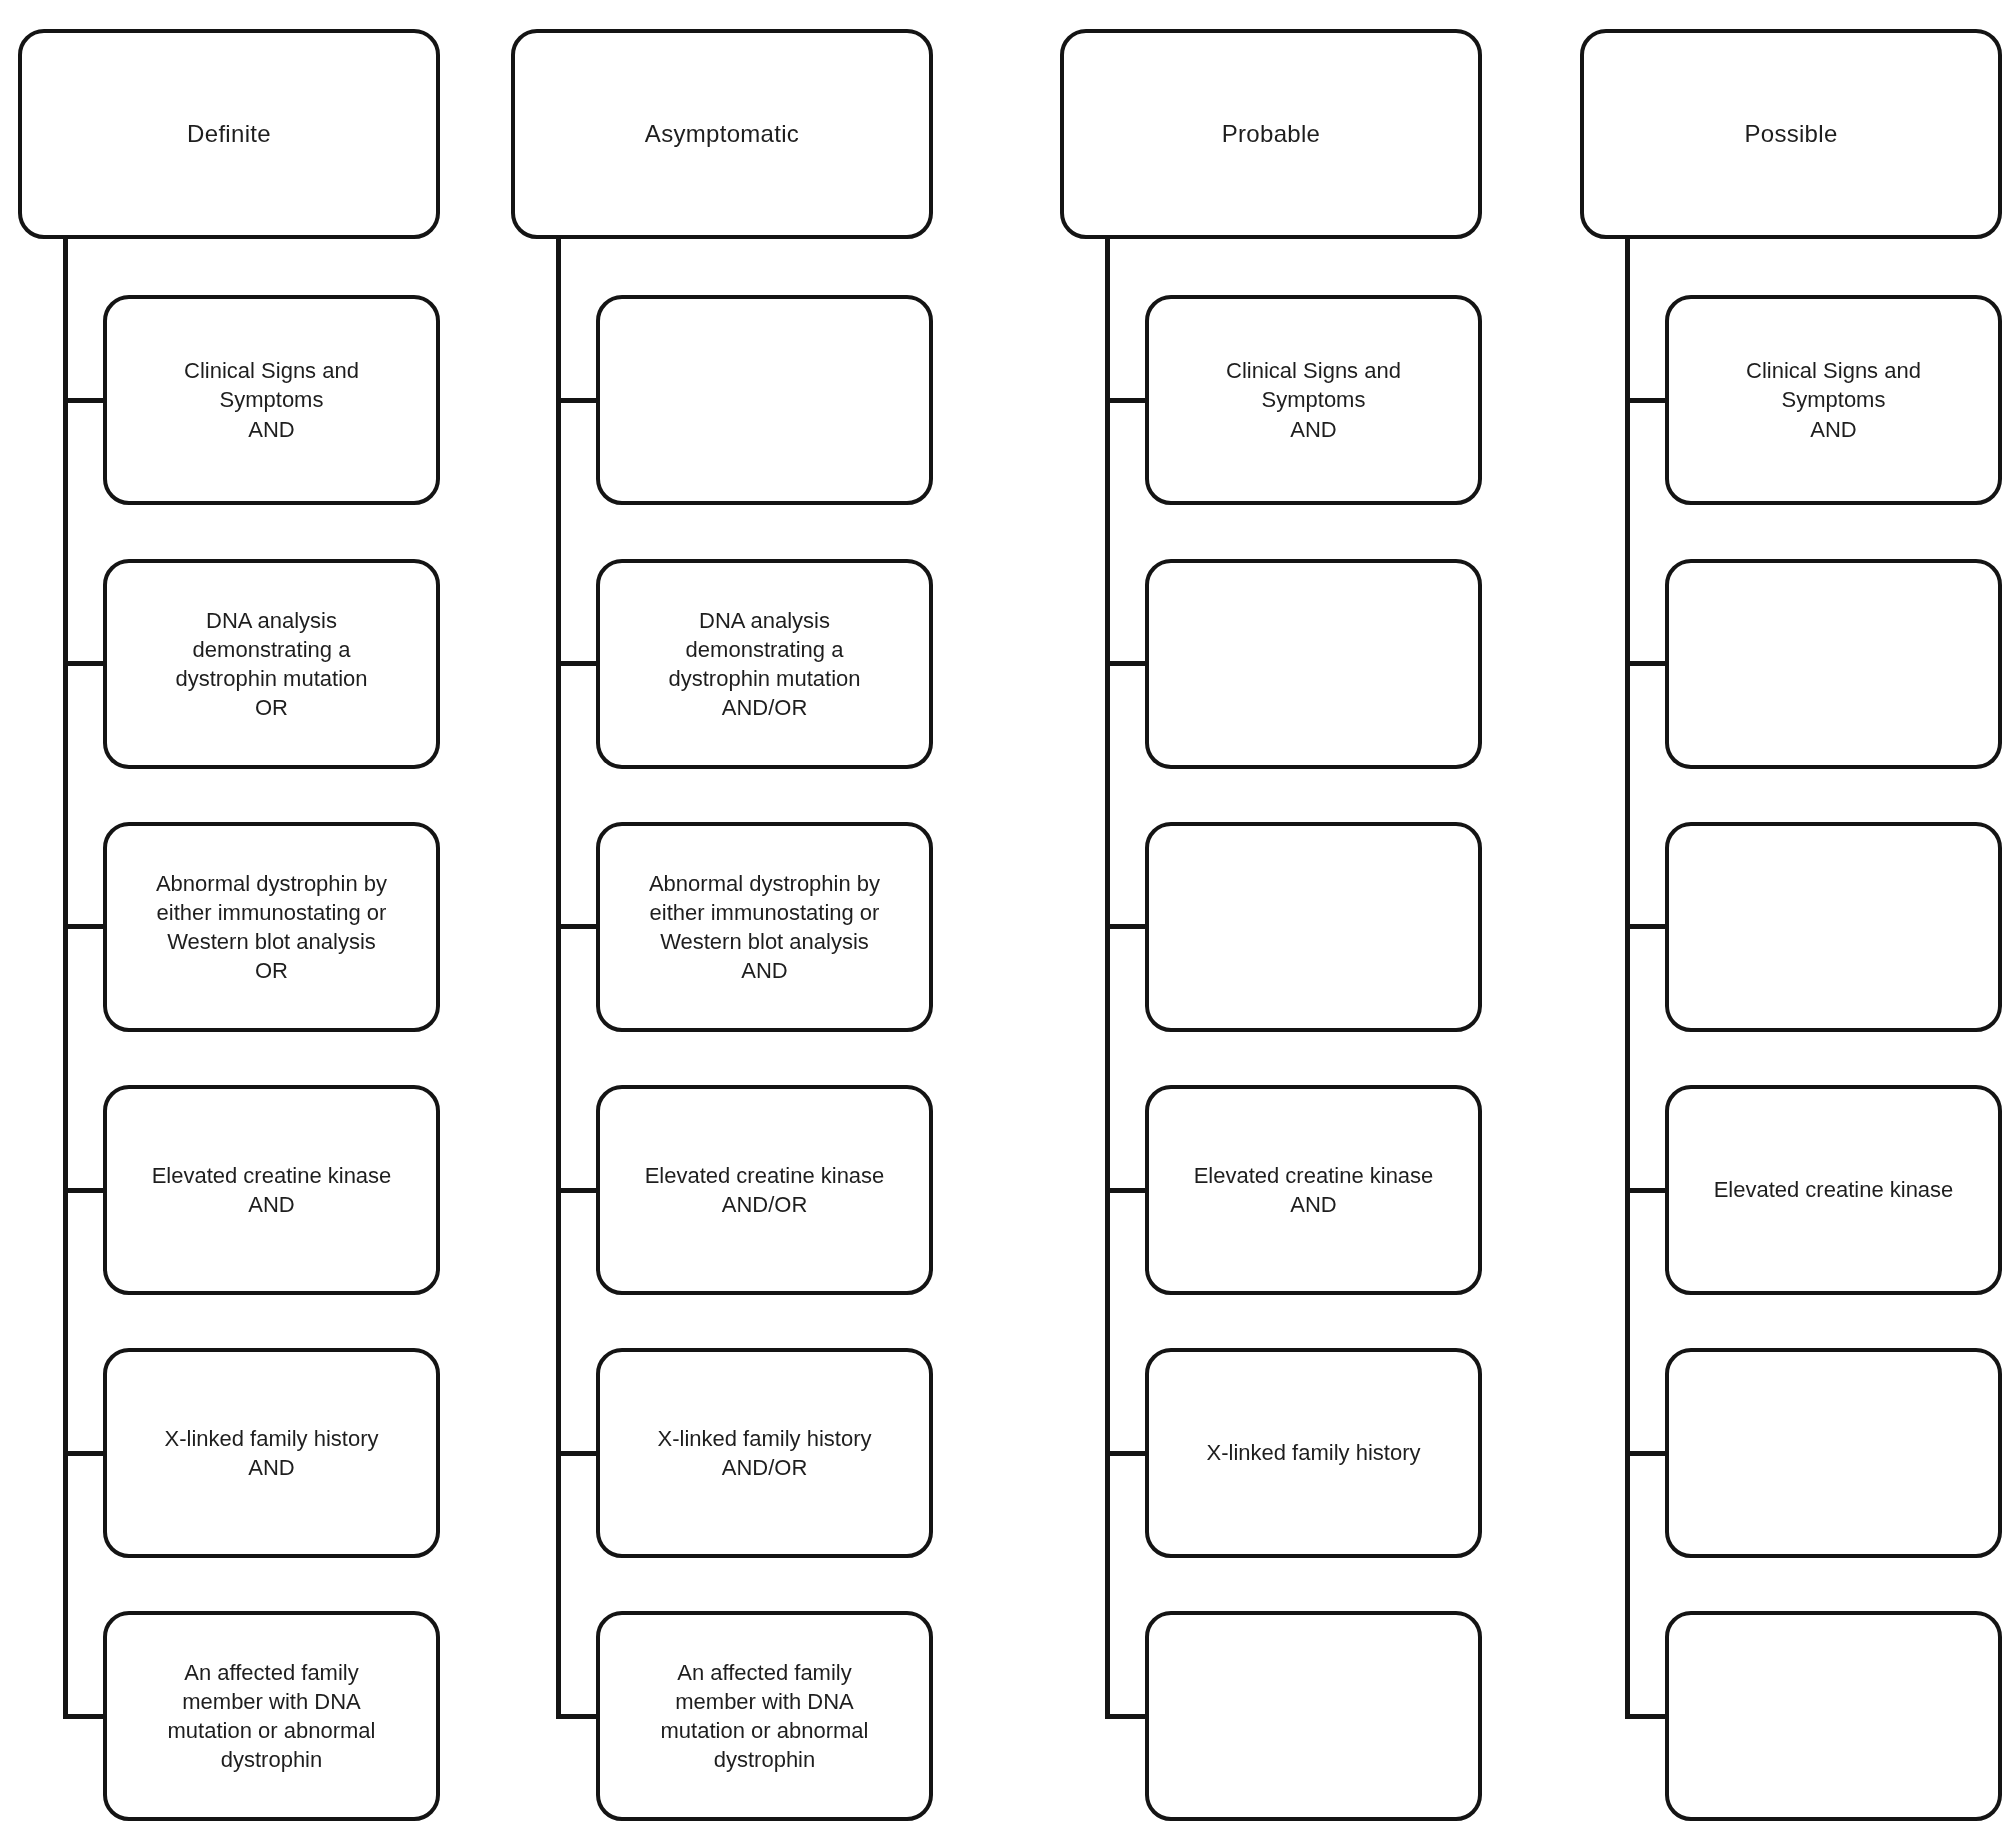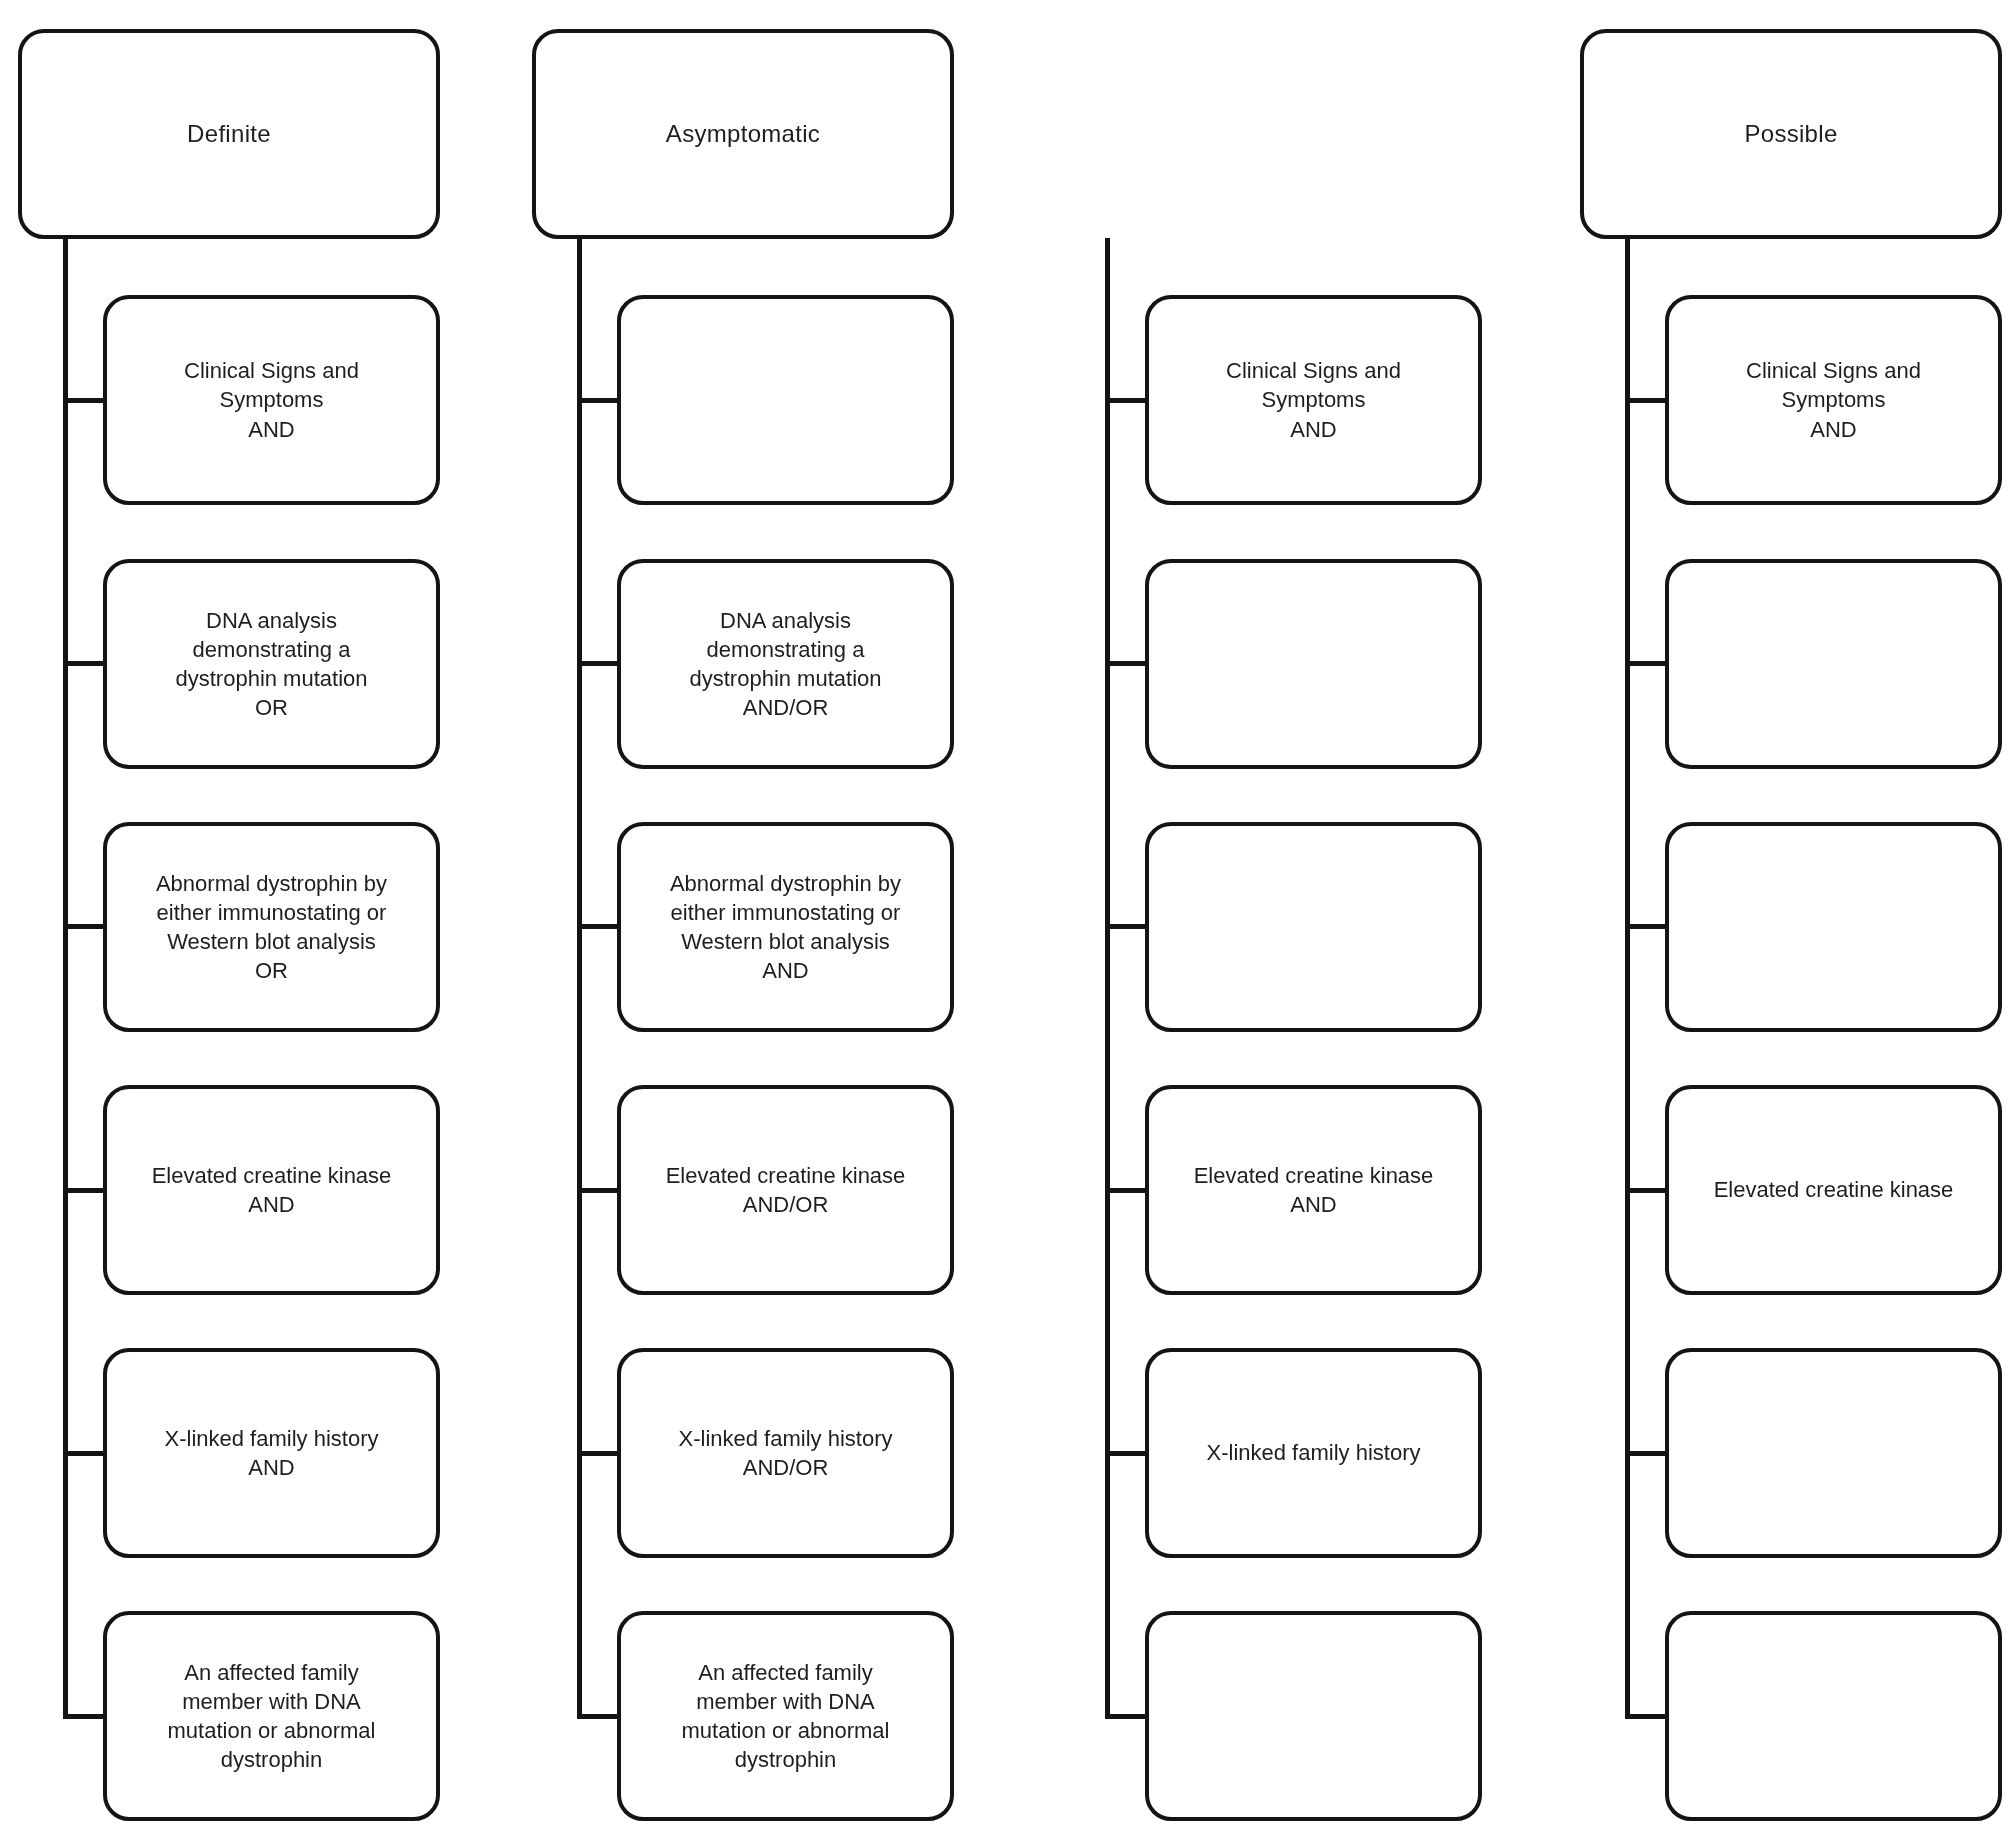--- a/index.html
+++ b/index.html
@@ -14,21 +14,21 @@
     font-family: "Liberation Sans", sans-serif;
     color: #1e1e1e;
   }
   .column {
     position: absolute;
     top: 0;
     width: 446px;
     height: 1835px;
   }
   .col-1 { left: 18px; }
-  .col-2 { left: 532px; }
+  .col-2 { left: 511px; }
   .col-3 { left: 1060px; }
   .col-4 { left: 1580px; }
 
   .box {
     position: absolute;
     box-sizing: border-box;
     border: 4.7px solid #141414;
     border-radius: 26px;
     background: #ffffff;
     display: flex;
@@ -144,20 +144,21 @@
 </div>
 
 <div class="column col-3">
   <div class="vline"></div>
   <div class="stub s1"></div>
   <div class="stub s2"></div>
   <div class="stub s3"></div>
   <div class="stub s4"></div>
   <div class="stub s5"></div>
   <div class="stub s6"></div>
+  <div class="box header-box">Probable</div>
   <div class="box child-box r1">Clinical Signs and
 Symptoms
 AND</div>
   <div class="box child-box r2"></div>
   <div class="box child-box r3"></div>
   <div class="box child-box r4">Elevated creatine kinase
 AND</div>
   <div class="box child-box r5">X-linked family history</div>
   <div class="box child-box r6"></div>
 </div>

